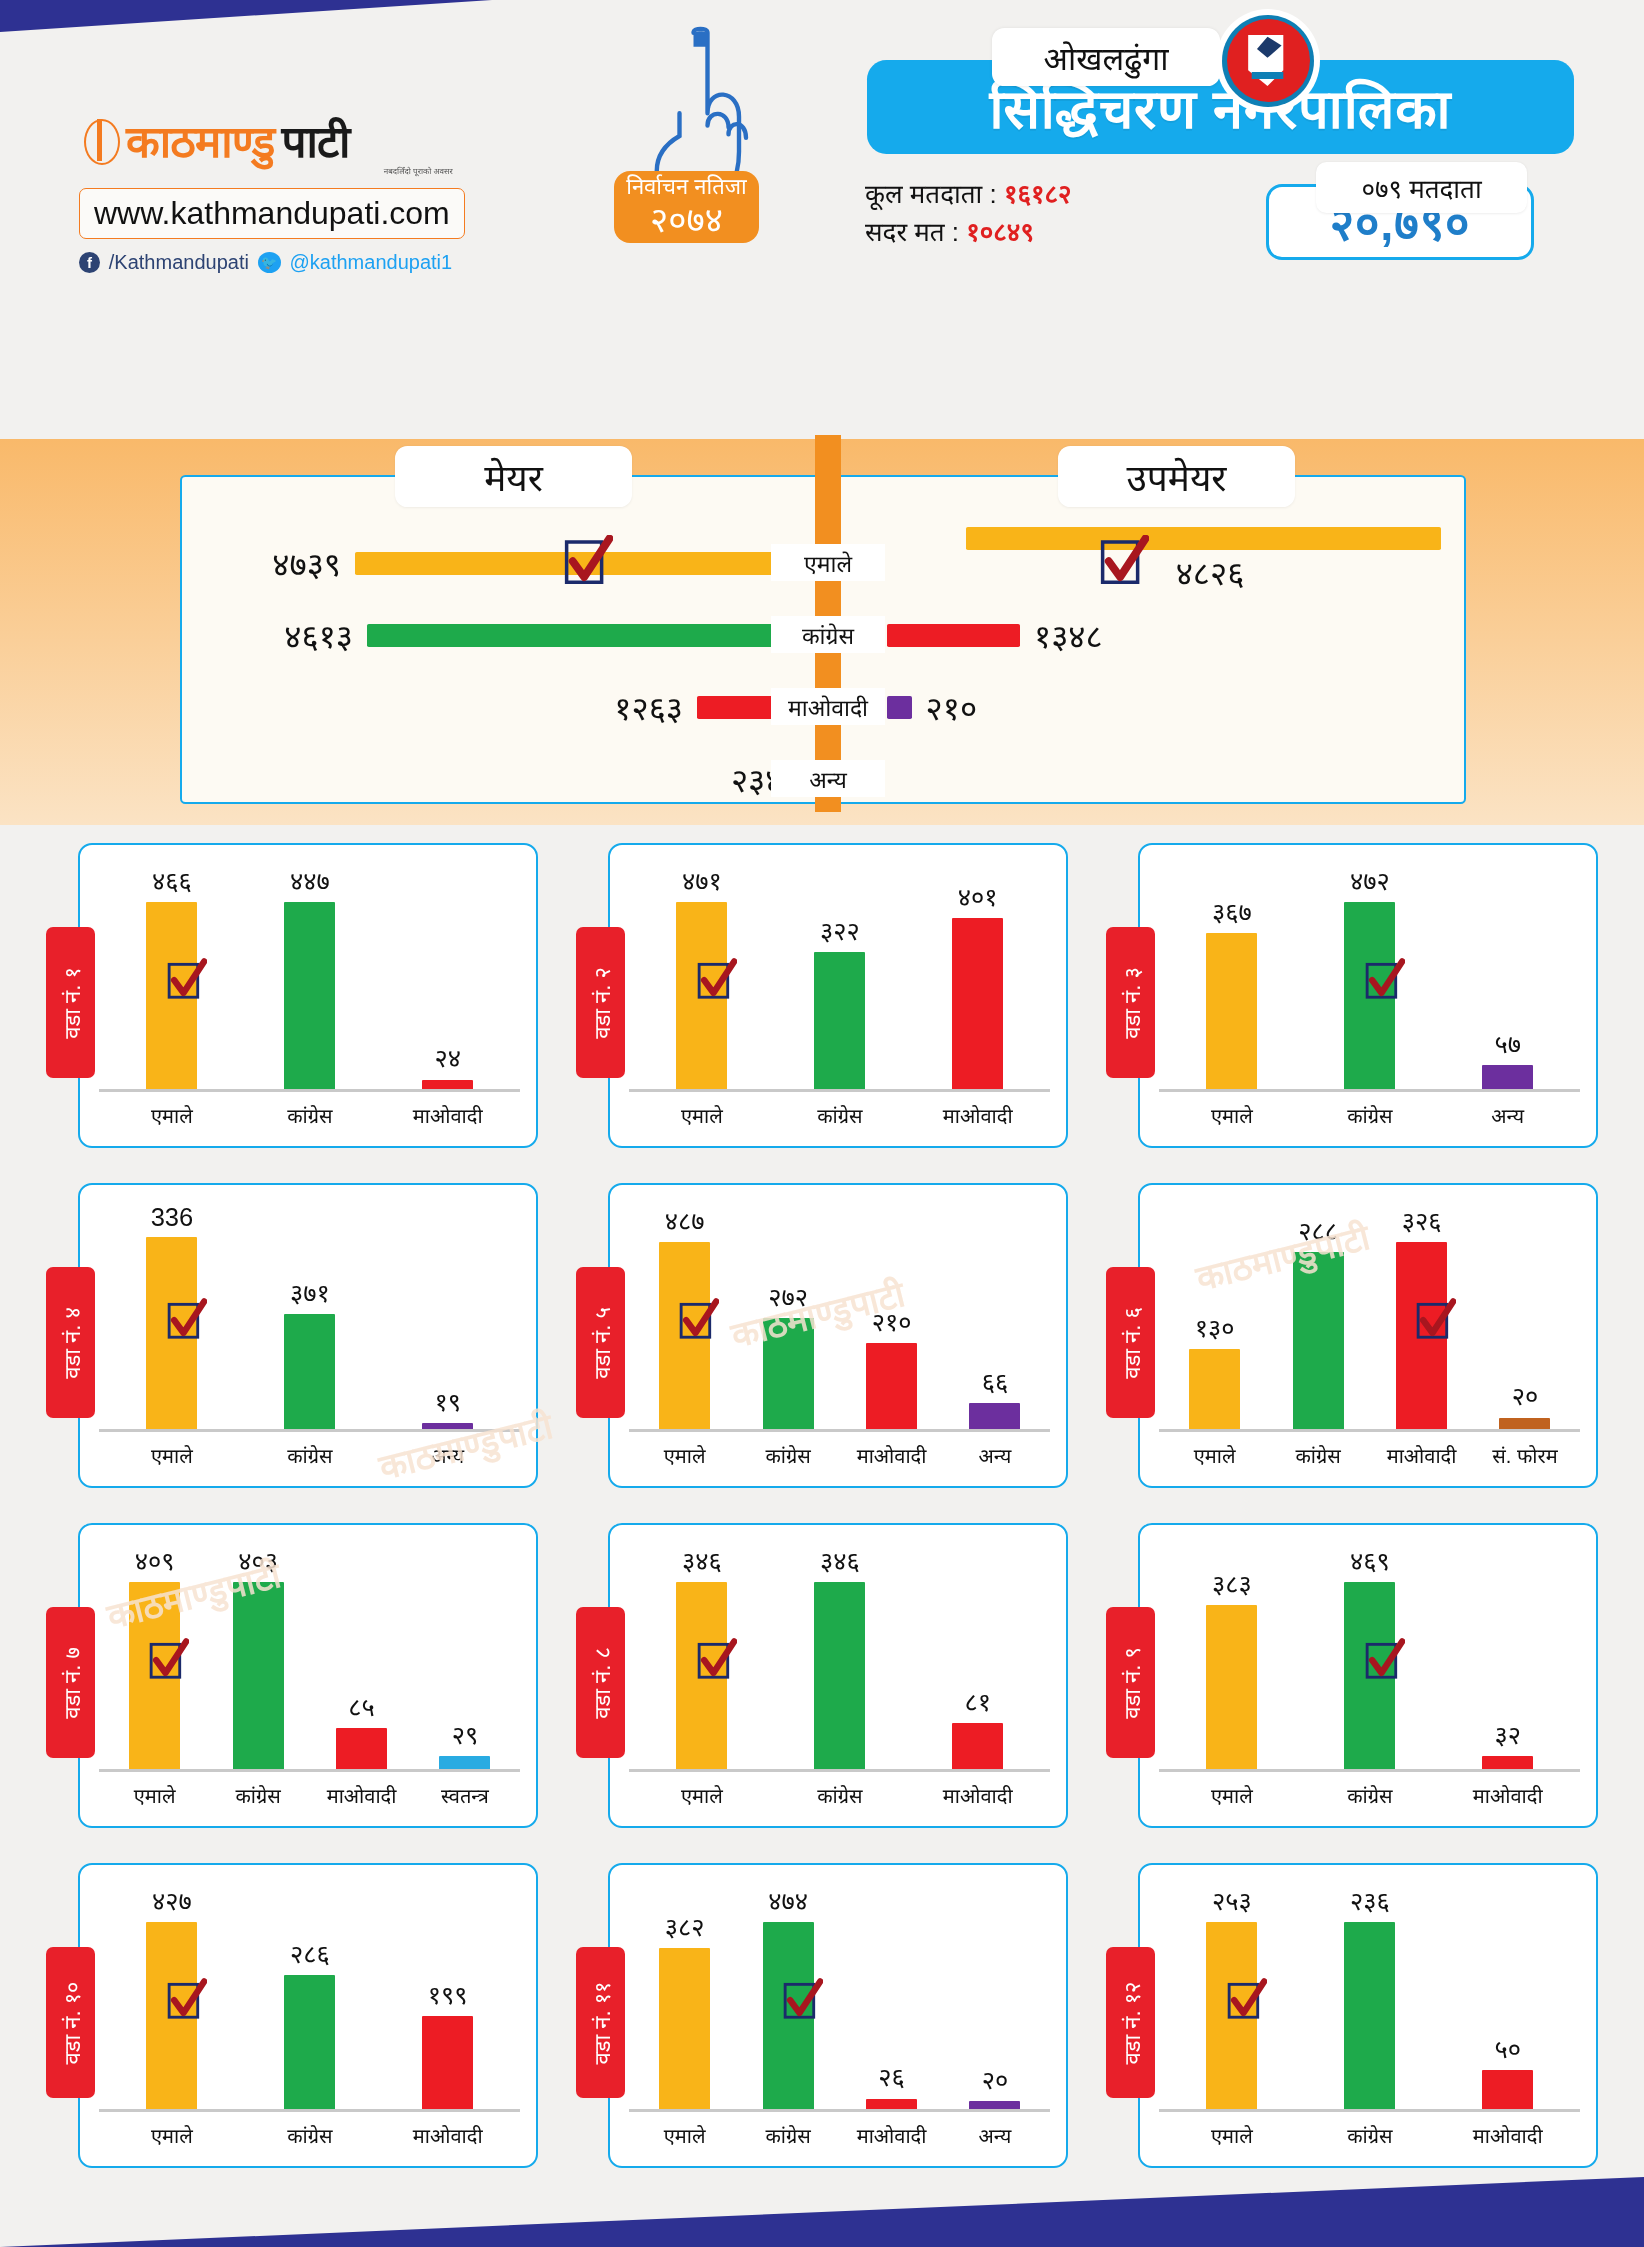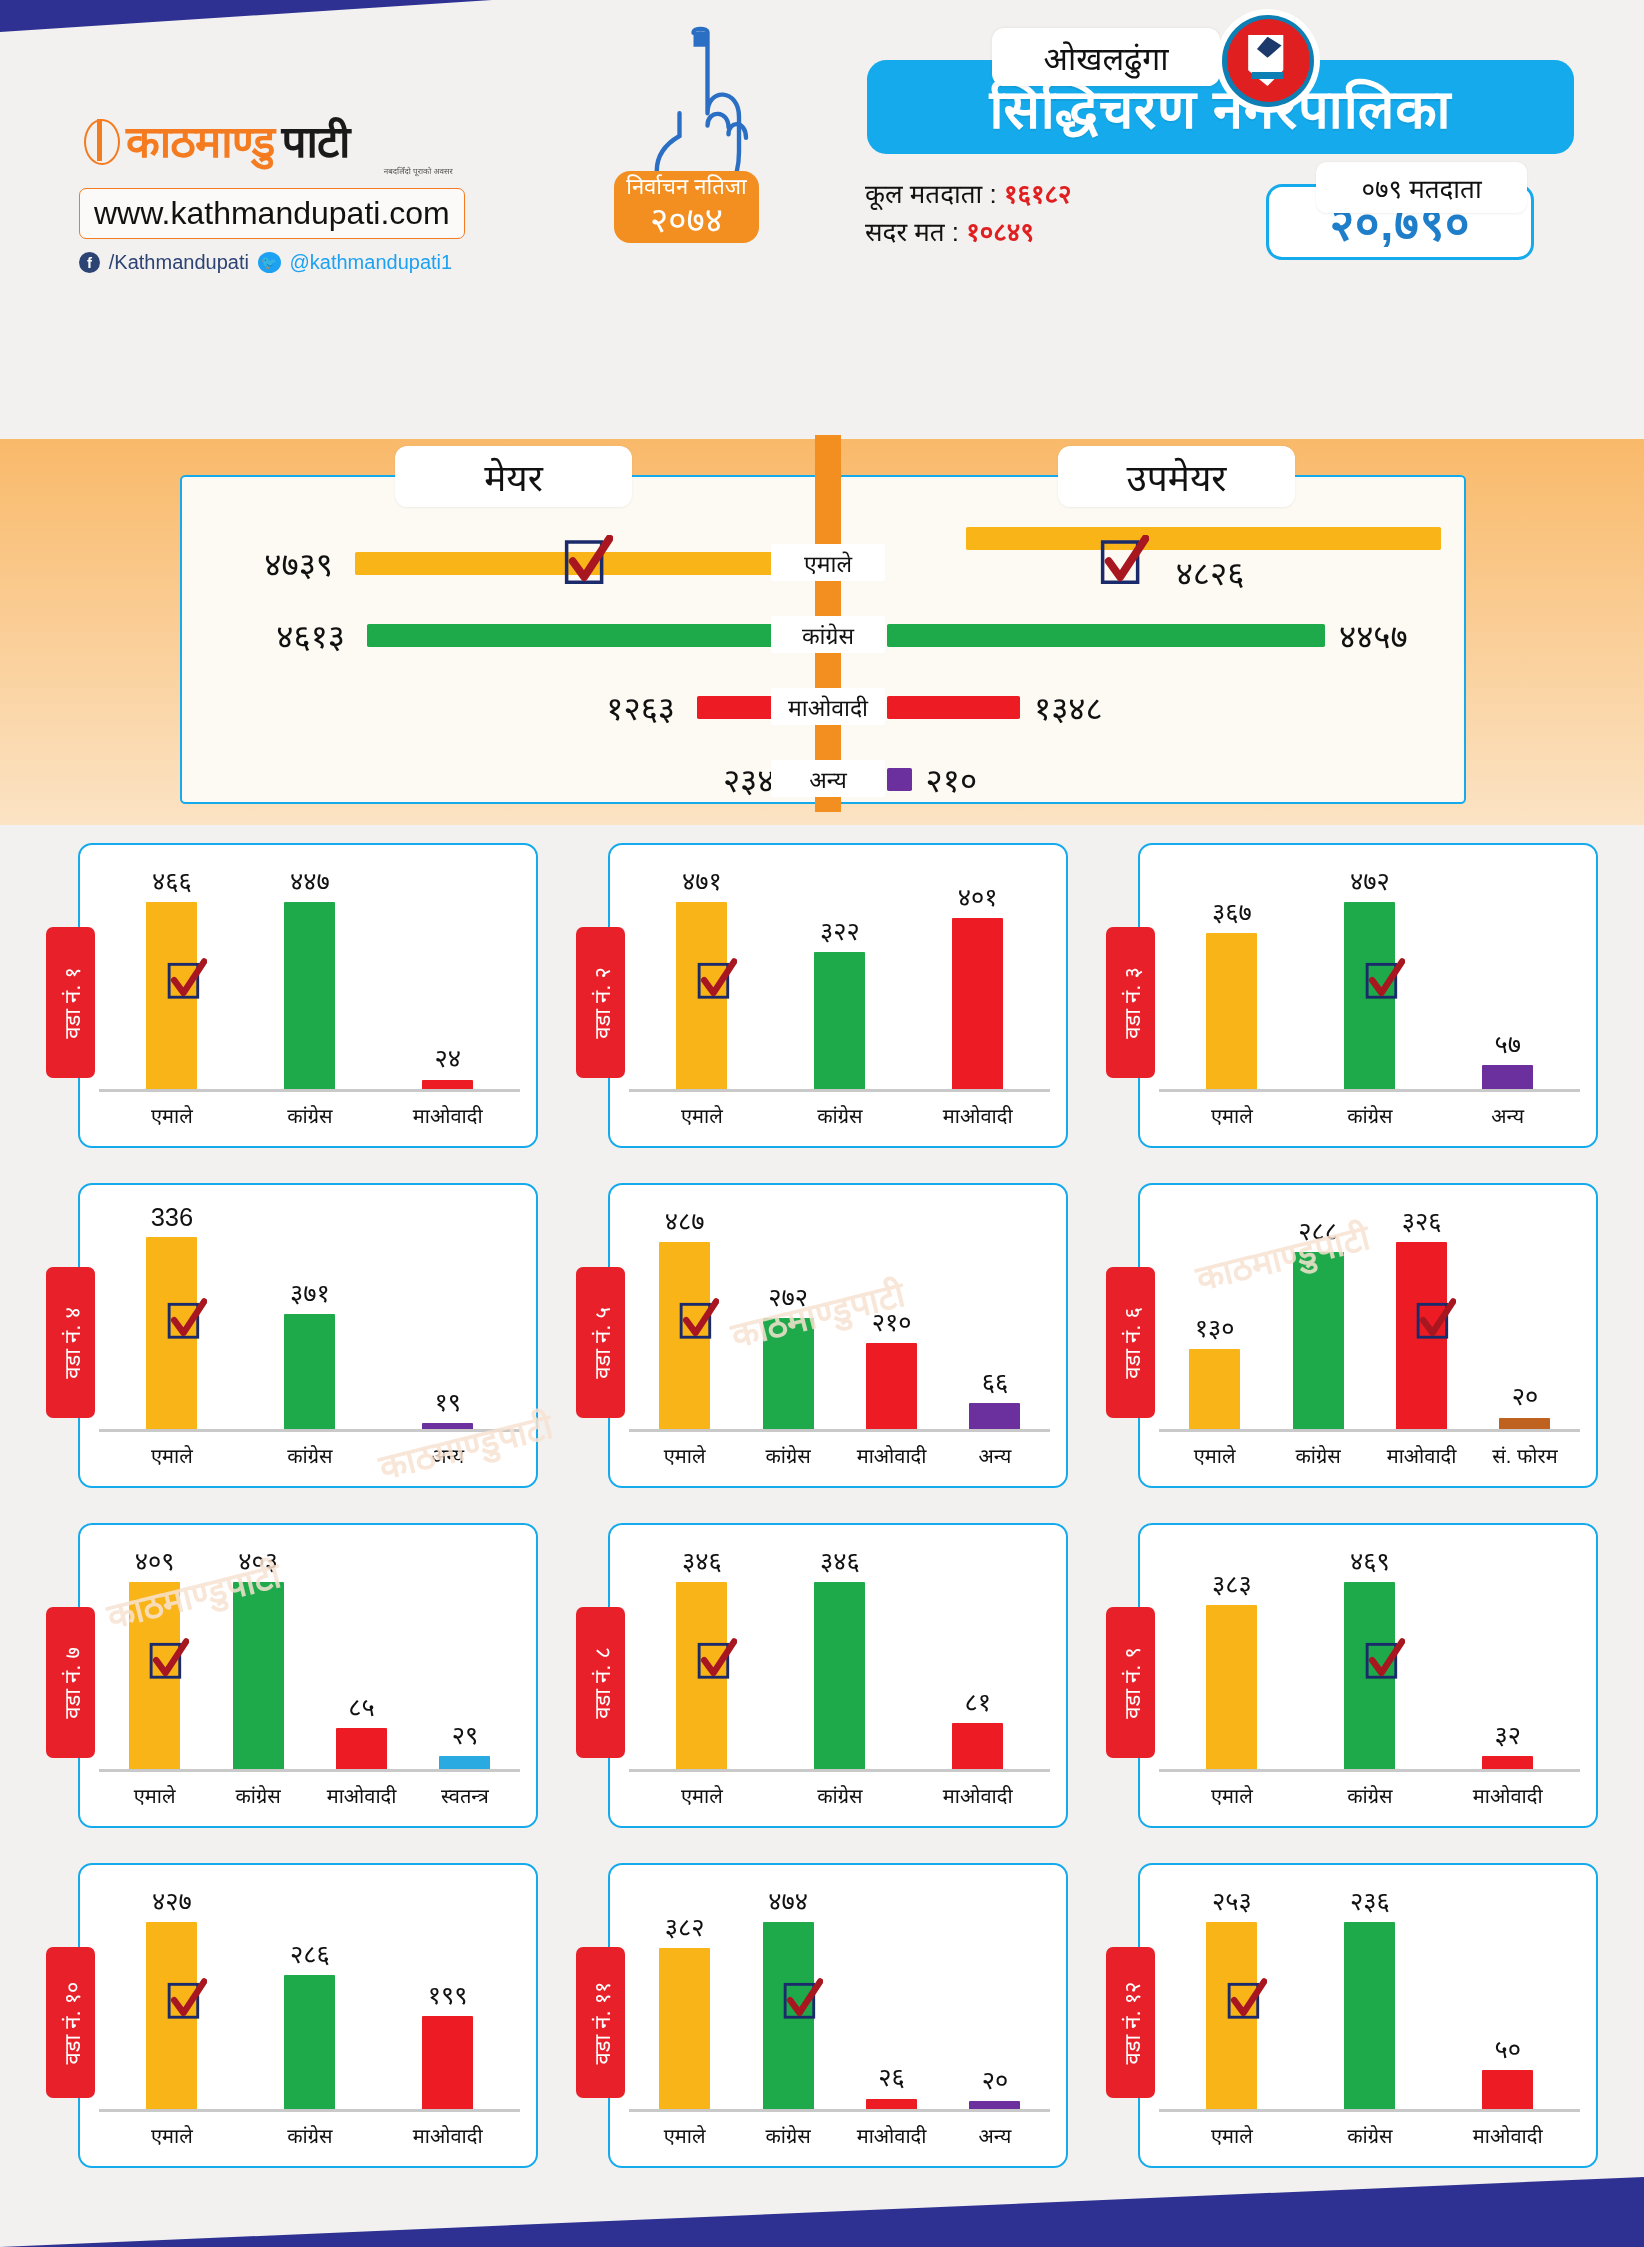--- a/index.html
+++ b/index.html
@@ -86,21 +86,21 @@
       border-radius:12.3px;display:flex;align-items:center;justify-content:center;
       font-size:37px;color:#111;box-shadow:0 0.9px 2.6px rgba(0,0,0,.06);z-index:5;}
   .band-title.mayor{left:395px;}
   .band-title.deputy{left:1058px;}
   .band-divider{position:absolute;left:815px;top:435px;width:26px;height:377px;background:#f28f20;}
 
   .race{position:absolute;top:527px;width:632px;}
   .race.left{left:189px;}
   .race.right{left:887px;}
   .row{display:flex;align-items:center;height:72px;}
-  .row.left-r{justify-content:flex-end;gap:8px;}
+  .row.left-r{justify-content:flex-end;}
   .rw-num{font-size:33px;color:#111;white-space:nowrap;}
   .rw-bar{height:23px;border-radius:1.8px;}
   .left-r .rw-num{margin-right:14px;}
   .right-r .rw-num{margin-left:14px;}
 
   .party-label{position:absolute;left:771px;width:114px;height:37px;background:#fff;
       display:flex;align-items:center;justify-content:center;font-size:23px;color:#111;z-index:6;}
 
   .tick{position:absolute;width:49px;height:56px;z-index:7;}
   .tick svg{width:100%;height:100%;}
@@ -230,24 +230,20 @@
   <div class="race right" id="deputy-race">
       <div class="row right-r" style="position:relative;flex-direction:column;">
         <div class="rw-bar" style="width:475px;background:#f9b418"></div>
         <div class="rw-num">४८२६</div>
         <div class="tick" style="left:213px;top:8px;"><svg viewBox="0 0 56 64">
             <rect x="3" y="8" width="40" height="46" fill="none" stroke="#1b2a6b" stroke-width="4"></rect>
             <path d="M10 30l13 18L52 4" fill="none" stroke="#a8161f" stroke-width="9" stroke-linecap="round" stroke-linejoin="round"></path>
           </svg></div>
       </div>
       <div class="row right-r" style="position:relative;">
-        <div class="rw-bar" style="width:438px;background:#1eaa4b"></div>
-        <div class="rw-num">४४५७</div>
-      </div>
-      <div class="row right-r" style="position:relative;">
         <div class="rw-bar" style="width:133px;background:#ed1c24"></div>
         <div class="rw-num">१३४८</div>
       </div>
       <div class="row right-r" style="position:relative;">
         <div class="rw-bar" style="width:24.6px;background:#6c2f9e"></div>
         <div class="rw-num">२१०</div>
       </div>
     </div>
   <div id="party-labels">
       <div class="party-label" style="top:544px;">एमाले</div>

